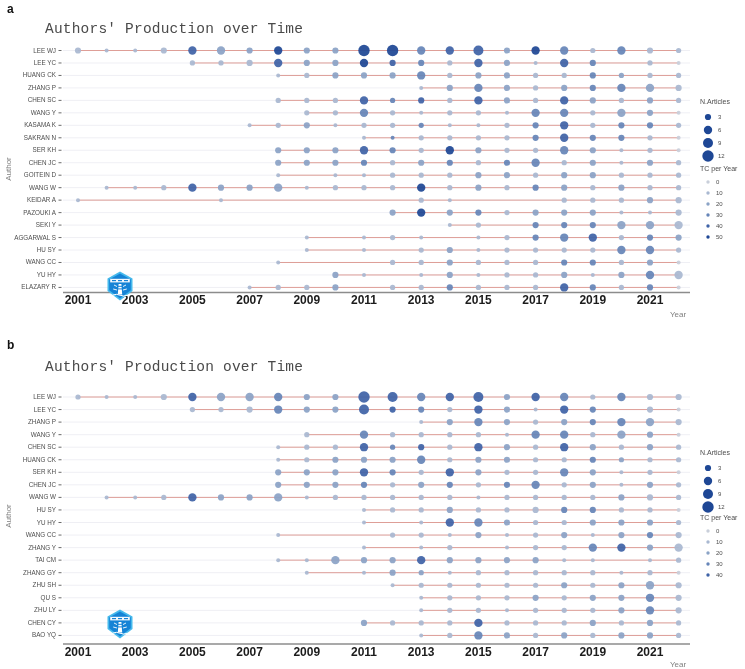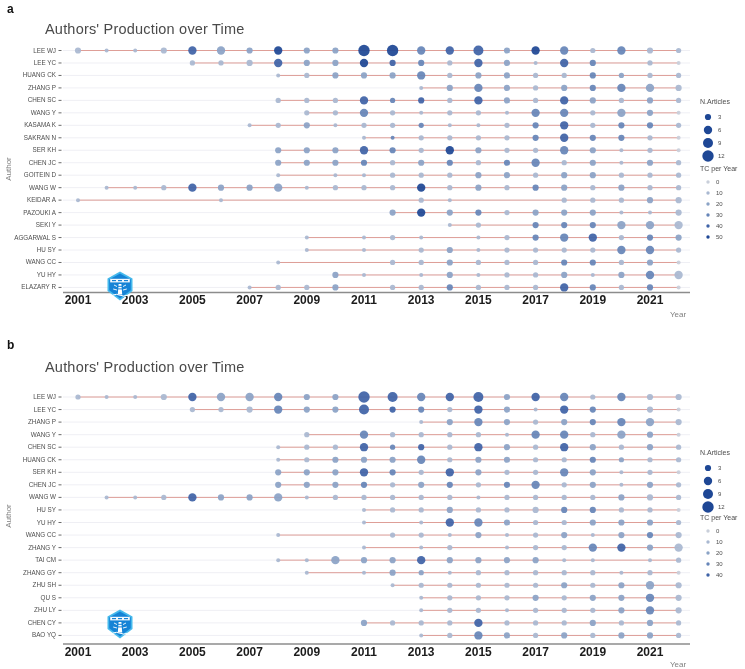--- a/index.html
+++ b/index.html
@@ -1,19 +1,19 @@
 <!DOCTYPE html>
 <html><head>
 <meta charset="utf-8">
 <style>
   html,body{margin:0;padding:0;background:#fff;}
   .fig{position:relative;width:745px;height:669px;background:#fff;overflow:hidden;
        font-family:"Liberation Sans",sans-serif;}
   .panel-letter{position:absolute;left:7px;font-size:12px;font-weight:700;color:#111;}
-  .panel-title{position:absolute;left:45px;font-size:14.5px;color:#4a4a4a;letter-spacing:.2px;}
+  .panel-title{position:absolute;left:45px;font-size:14.5px;color:#4a4a4a;letter-spacing:.2px;font-family:Liberation Mono, monospace;}
   svg.plot{position:absolute;left:0;display:block;}
   svg text{font-family:"Liberation Sans",sans-serif;}
 </style>
 </head>
 <body>
 
 <div class="fig">
   <div class="panel-letter" style="top:2px">a</div>
   <div class="panel-title" style="top:21px">Authors' Production over Time</div>
   <svg id="plot0" class="plot" width="745" height="335" style="top:0">

